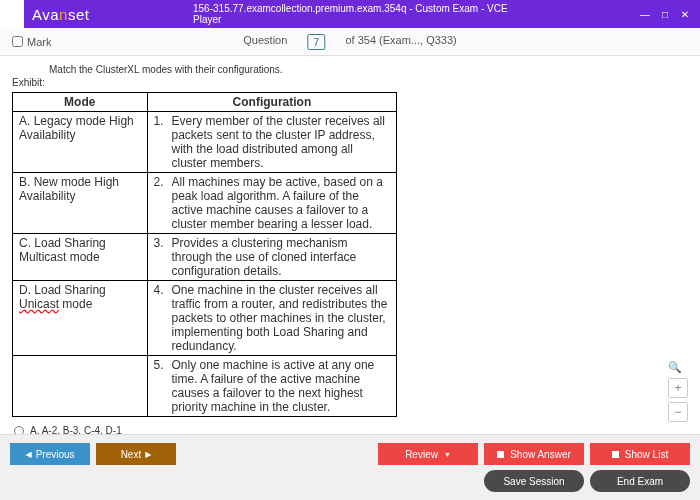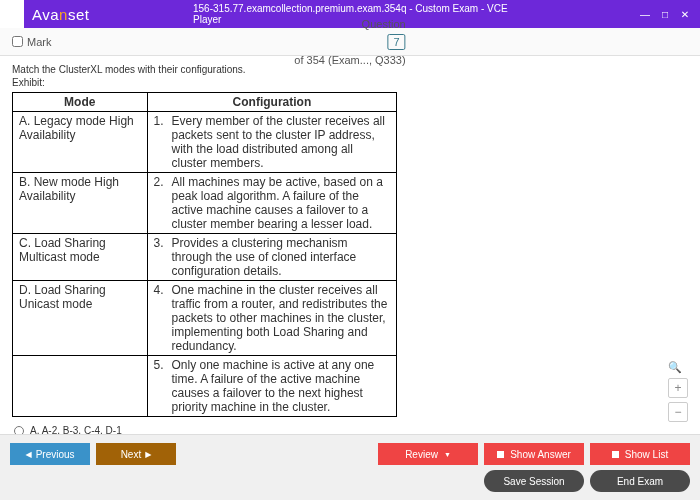--- a/index.html
+++ b/index.html
@@ -8,35 +8,35 @@
     .titlebar { background: #6d28d9; color: #fff; height: 28px; display: flex; align-items: center; padding: 0 8px; position: relative; margin-left: 24px; }
     .logo { font-size: 15px; font-weight: 300; letter-spacing: 0.5px; }
     .logo .n { color: #f5a623; font-weight: 500; }
     .title-text { position: absolute; left: 50%; transform: translateX(-50%); font-size: 10px; }
     .win-controls { margin-left: auto; display: flex; gap: 6px; }
     .win-btn { width: 14px; height: 14px; display: flex; align-items: center; justify-content: center; cursor: pointer; font-size: 10px; }
     
     .qbar { background: #fafafa; border-bottom: 1px solid #e0e0e0; height: 28px; display: flex; align-items: center; padding: 0 12px; font-size: 11px; color: #555; }
     .mark-check { display: flex; align-items: center; gap: 4px; }
     .mark-check input { width: 11px; height: 11px; }
-    .q-center { position: absolute; left: 50%; transform: translateX(-50%); display: flex; align-items: flex-end; gap: 4px; flex-direction: column; }
+    .q-center { position: absolute; left: 50%; transform: translateX(-50%); display: flex; align-items: flex-start; gap: 20px; }
     .q-num-box { border: 1px solid #3a7a8c; padding: 1px 5px; border-radius: 2px; color: #3a7a8c; }
     
     .content { flex: 1; padding: 8px 12px; font-size: 10px; color: #333; overflow: auto; position: relative; }
-    .prompt { margin-bottom: 2px; }
+    .prompt { margin-bottom: 2px; margin-left: 37px; }
     .exhibit-label { margin-bottom: 4px; }
     
     .exhibit-table { border-collapse: collapse; width: 57%; }
     .exhibit-table th, .exhibit-table td { border: 1px solid #000; padding: 2px 6px; vertical-align: top; font-size: 12px; }
     .exhibit-table th { text-align: center; font-weight: bold; }
     .exhibit-table td.mode-col { width: 35%; }
     .cfg-row { display:flex; }
     .cfg-num { flex: 0 0 18px; }
     .cfg-txt { flex:1; }
-    .underline-red { text-decoration-color: red; text-decoration-style: wavy; }
+    .underline-red { text-decoration: underline; text-decoration-color: red; text-decoration-style: wavy; }
     
     .options { margin-top: 6px; padding-left: 2px; }
     .opt { display: flex; align-items: center; gap: 6px; font-size: 10px; line-height: 16px; }
     .opt input { width: 10px; height: 10px; }
     
     .zoom-controls { position: absolute; right: 12px; bottom: 12px; display: flex; flex-direction: column; gap: 4px; }
     .zoom-btn { width: 20px; height: 20px; border: 1px solid #ccc; background: #fff; border-radius: 2px; display:flex; align-items:center; justify-content:center; font-size:12px; color:#888; cursor:pointer;}
     .zoom-icon { font-size:11px; color:#bbb; }
     
     .footer { background: #f0f0f0; border-top: 1px solid #ddd; padding: 8px 10px; display: flex; flex-direction: column; gap: 5px; }

